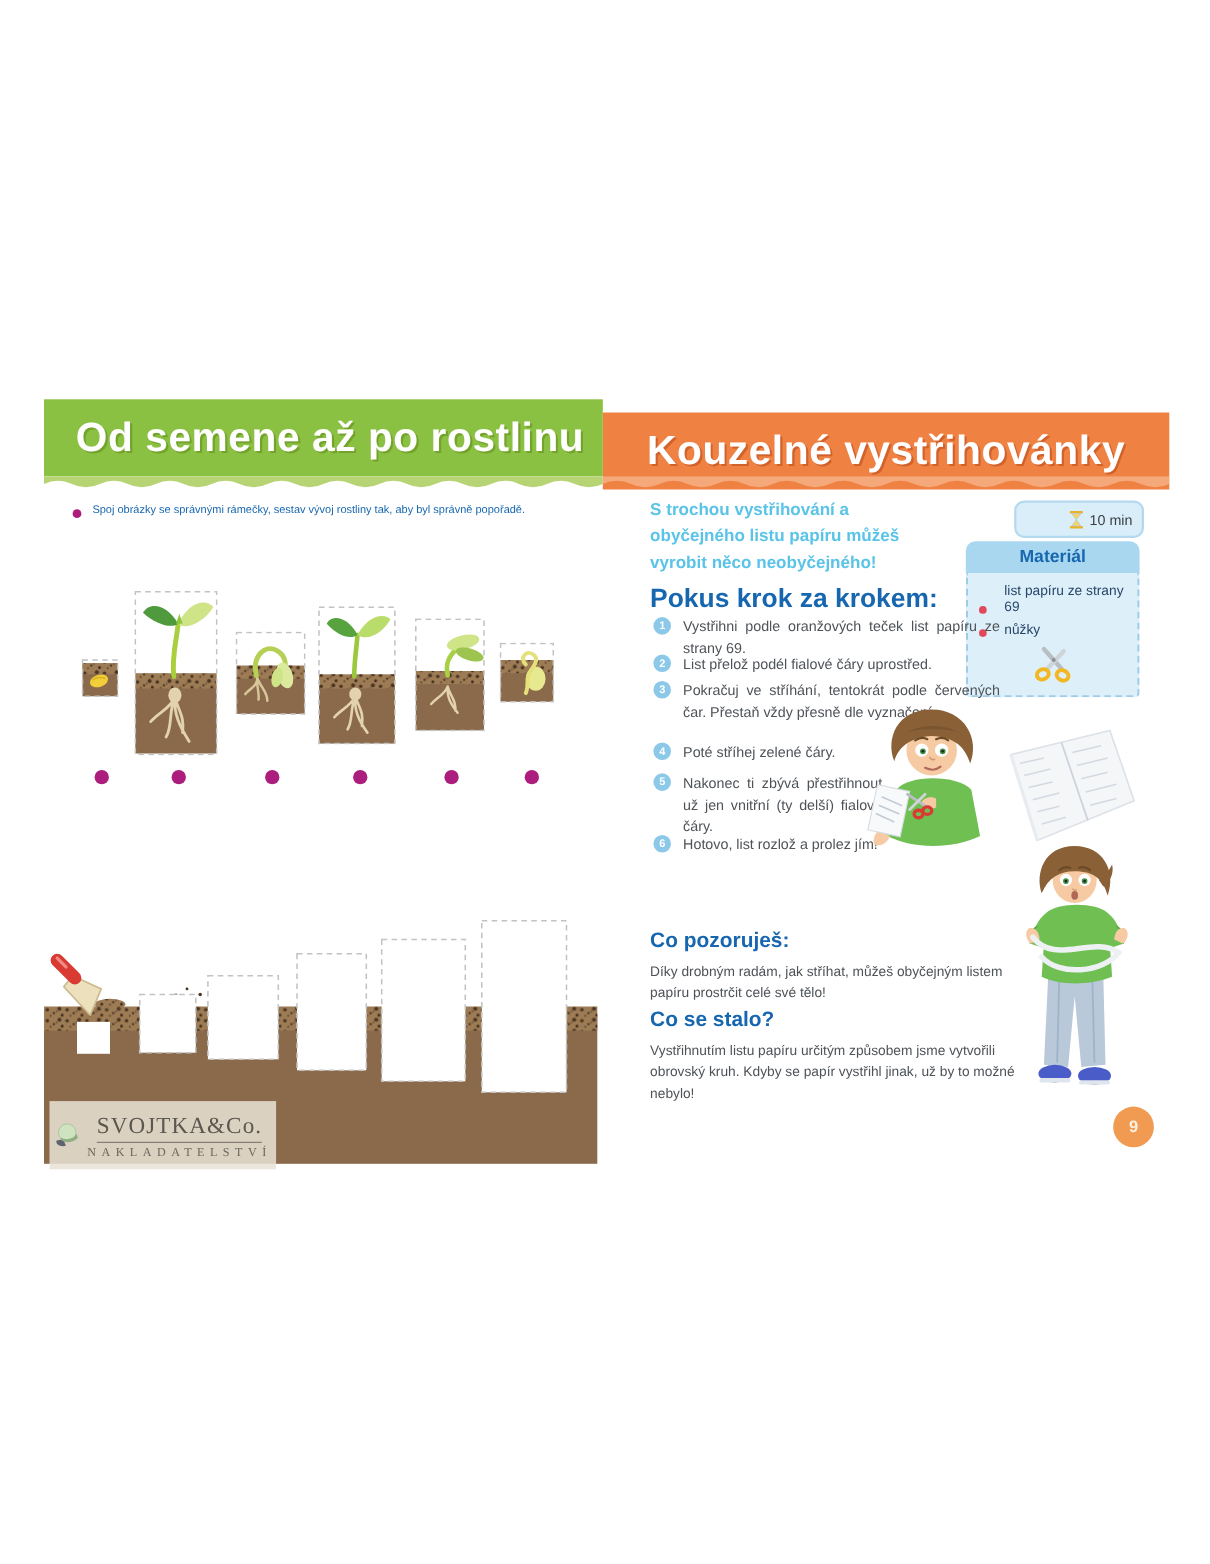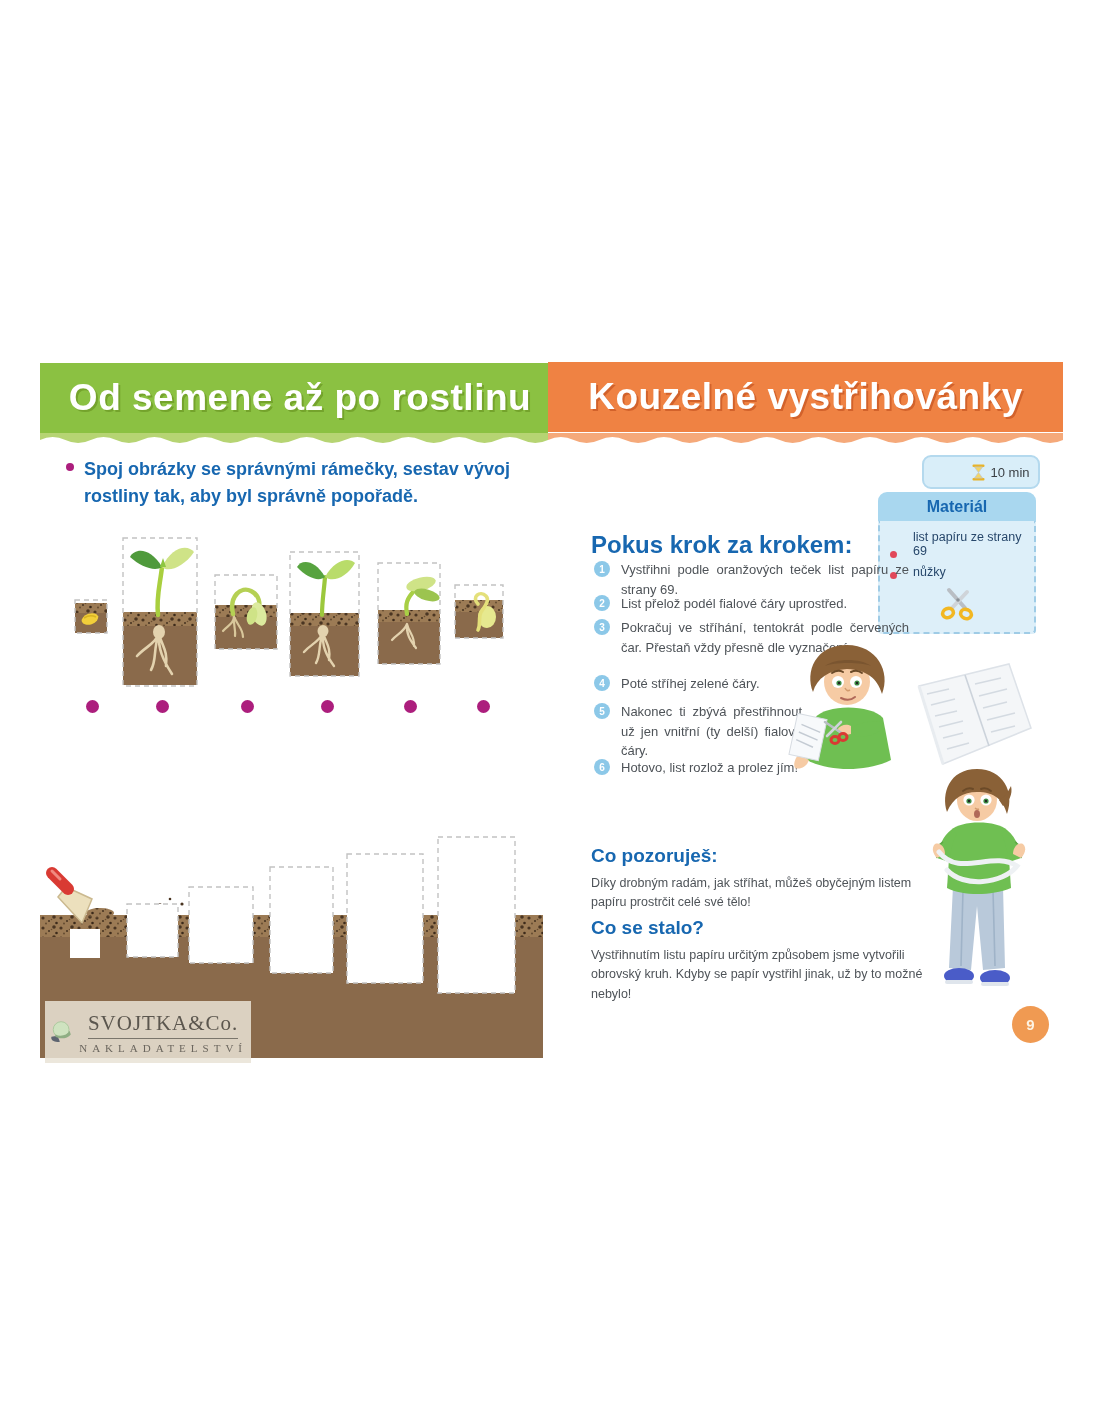--- a/index.html
+++ b/index.html
@@ -3,32 +3,32 @@
 <meta charset="utf-8">
 <style>
   html,body{margin:0;padding:0;background:#ffffff;}
   #canvas{position:relative;width:1100px;height:1422px;background:#ffffff;overflow:hidden;
           font-family:"Liberation Sans", sans-serif;}
   .abs{position:absolute;}
 
   
   .hdr{height:70px;display:flex;align-items:center;justify-content:center;}
   .hdr-green{left:40px;top:363px;width:508px;background:#8bc142;}
-  .hdr-orange{left:548px;top:362px;width:515px;background:#ef8243;}
+  .hdr-orange{left:548px;top:375px;width:515px;background:#ef8243;}
   .hdr-title{color:#ffffff;font-weight:bold;font-size:37px;letter-spacing:0.5px;}
   .hdr-green .hdr-title{text-shadow:2px 2px 0 #74a32c;margin-left:12px;}
   .hdr-orange .hdr-title{text-shadow:2px 2px 0 #d2622b;}
   .wave{position:absolute;height:14px;display:block;}
   .wave-green{left:40px;top:433px;width:508px;}
   .wave-orange{left:548px;top:433px;width:515px;}
 
   
   .instruction{left:66px;top:456px;width:452px;display:flex;gap:10px;}
   .bullet-dot{width:8px;height:8px;border-radius:50%;background:#ac1e7d;margin-top:7px;flex:0 0 8px;}
-  .instruction-text{color:#1767b0;font-weight:bold;font-size:18px;line-height:1.5;}
+  .instruction-text{color:#1767b0;font-weight:normal;font-size:10px;line-height:1.5;}
 
   .match-dot{position:absolute;width:13px;height:13px;border-radius:50%;background:#ac1e7d;top:700px;}
 
   .watermark{left:45px;top:1001px;width:206px;height:62px;background:rgba(233,227,214,0.85);
              display:flex;align-items:center;padding:0 4px;box-sizing:border-box;gap:6px;}
   .wm-text{display:flex;flex-direction:column;align-items:center;}
   .wm-name{font-family:"Liberation Serif", serif;font-size:21px;color:#5b564e;letter-spacing:1px;
            border-bottom:1.5px solid #7a756b;padding-bottom:2px;white-space:nowrap;}
   .wm-sub{font-family:Liberation Serif, serif;font-size:11px;color:#6b665e;letter-spacing:5px;margin-top:3px;white-space:nowrap;text-align:center;}
 
@@ -201,20 +201,21 @@
     </div>
   </div>
 
   <div class="abs hdr hdr-orange">
     <span class="hdr-title">Kouzelné vystřihovánky</span>
   </div>
   <svg class="wave wave-orange" viewBox="0 0 280 14" preserveAspectRatio="none">
     <path fill="#f5a97a" d="M0,0 L0,7 Q7,1 14,7 T28,7 T42,7 T56,7 T70,7 T84,7 T98,7 T112,7 T126,7 T140,7 T154,7 T168,7 T182,7 T196,7 T210,7 T224,7 T238,7 T252,7 T266,7 T280,7 L280,0 Z"></path>
   </svg>
 
+  <div class="abs intro">S trochou vystřihování a obyčejného listu papíru můžeš vyrobit něco neobyčejného!</div>
 
   <div class="abs time-badge">
     <svg width="13" height="17" viewBox="0 0 13 17">
       <rect x="0.5" y="0.5" width="12" height="2.4" rx="1" fill="#e8b32a"></rect>
       <rect x="0.5" y="14.1" width="12" height="2.4" rx="1" fill="#e8b32a"></rect>
       <path d="M2.5,3 L10.5,3 L6.5,8.5 Z" fill="#f4d565" stroke="#c0c6cc" stroke-width="0.8"></path>
       <path d="M2.5,14 L10.5,14 L6.5,8.5 Z" fill="#f4d565" stroke="#c0c6cc" stroke-width="0.8"></path>
     </svg>
     <span class="time-text">10 min</span>
   </div>

